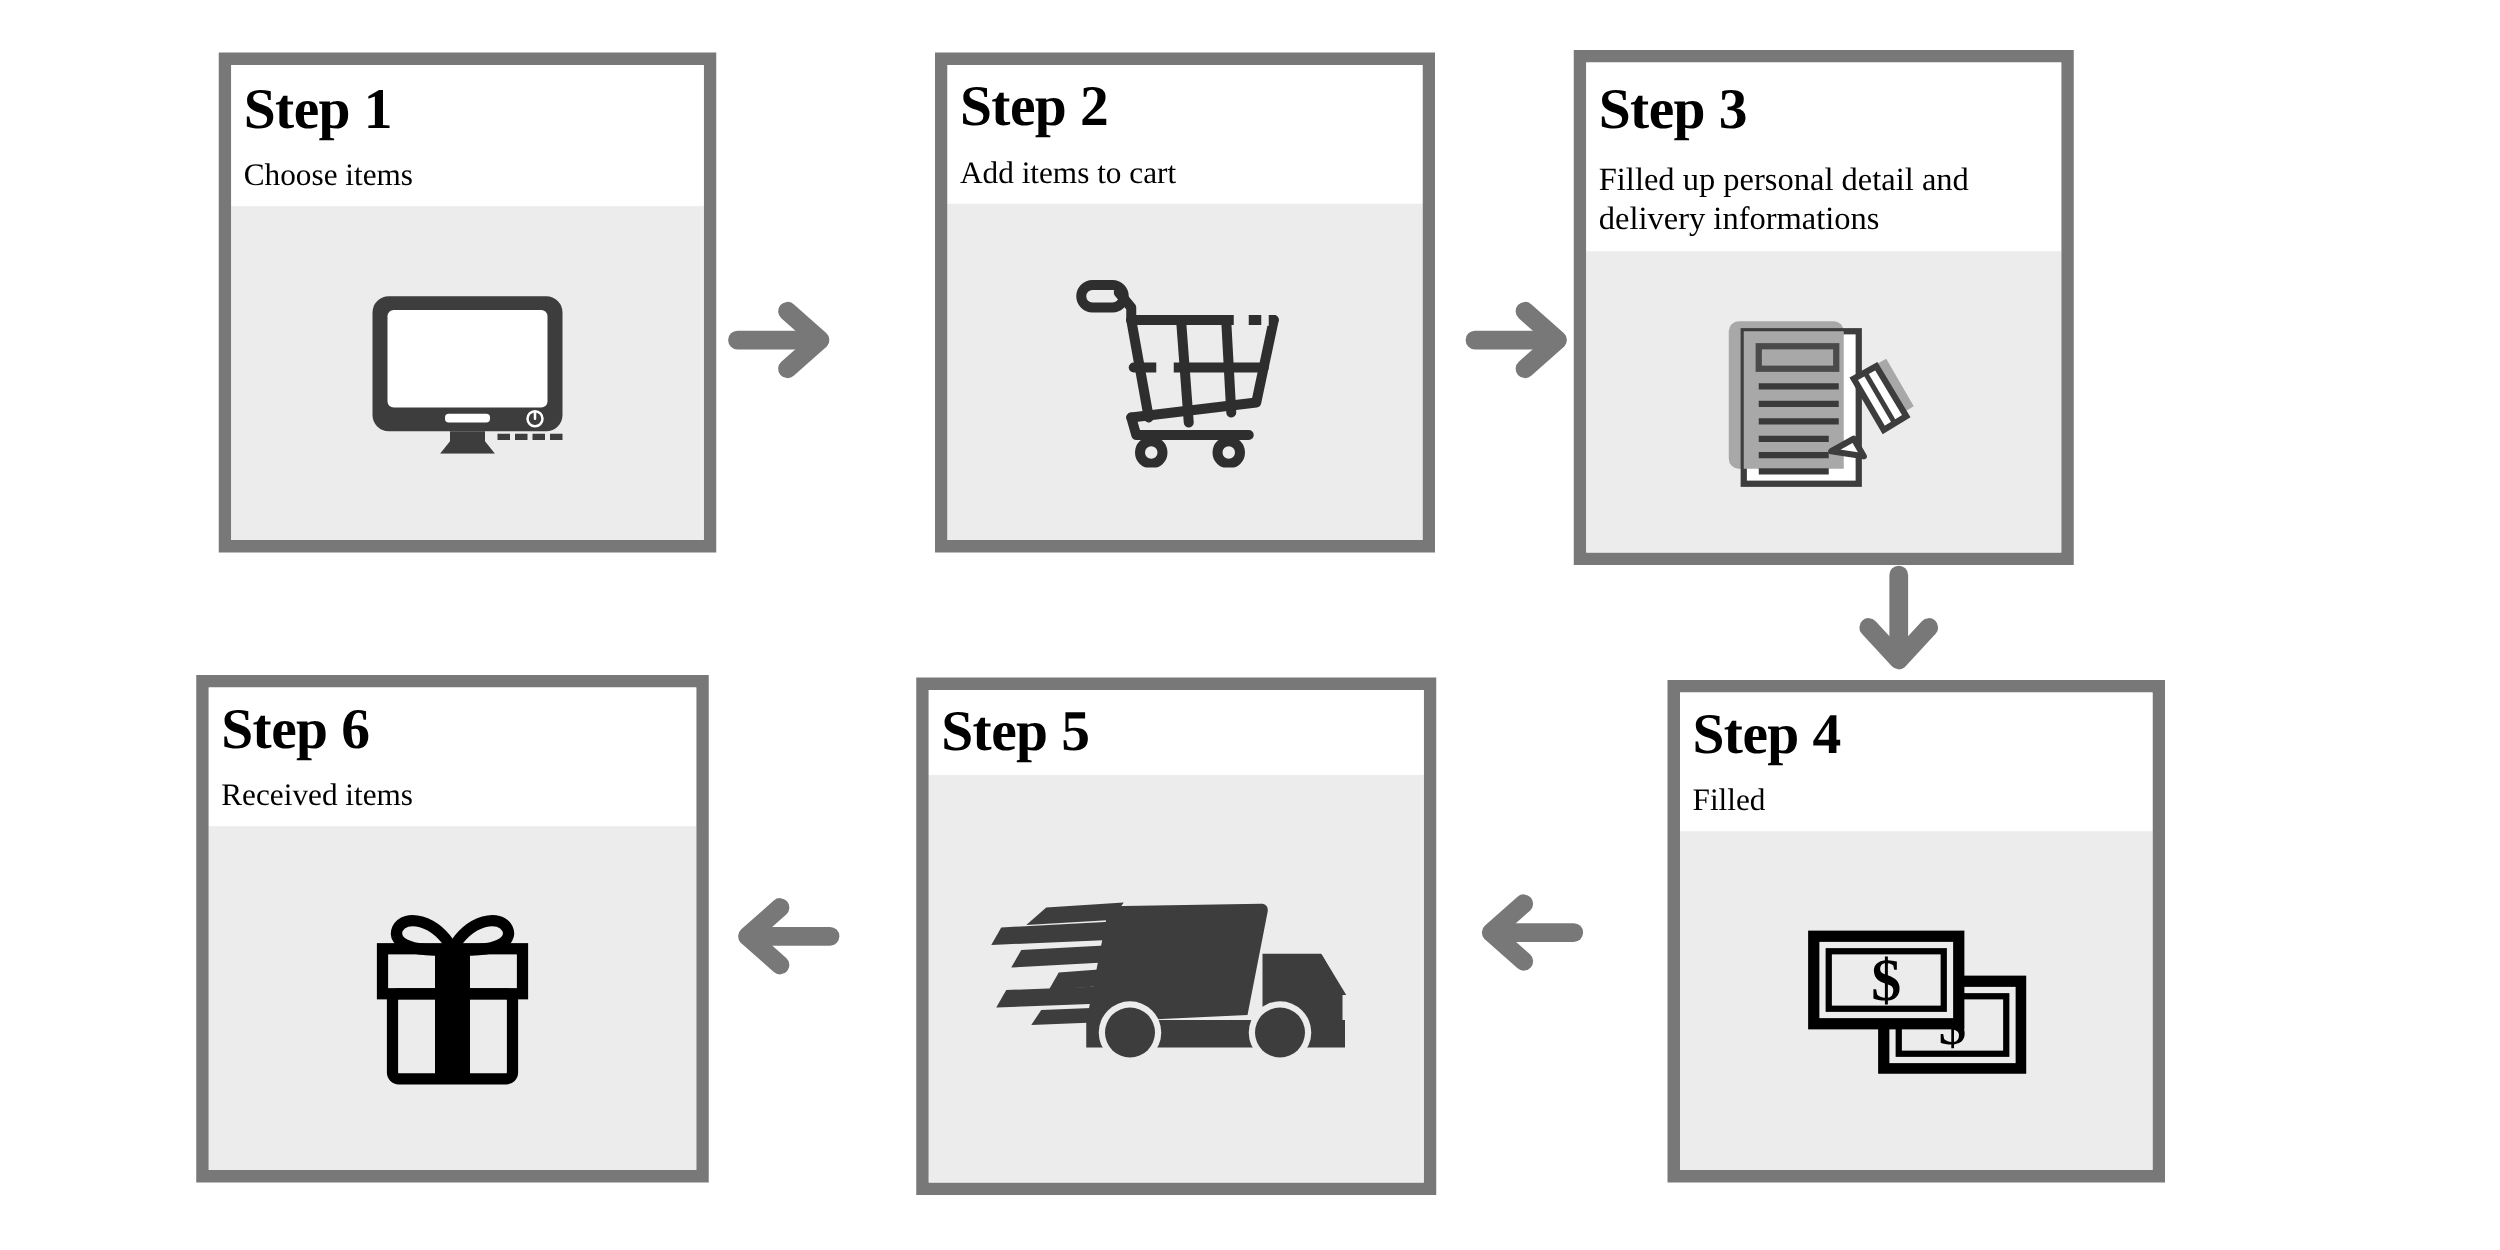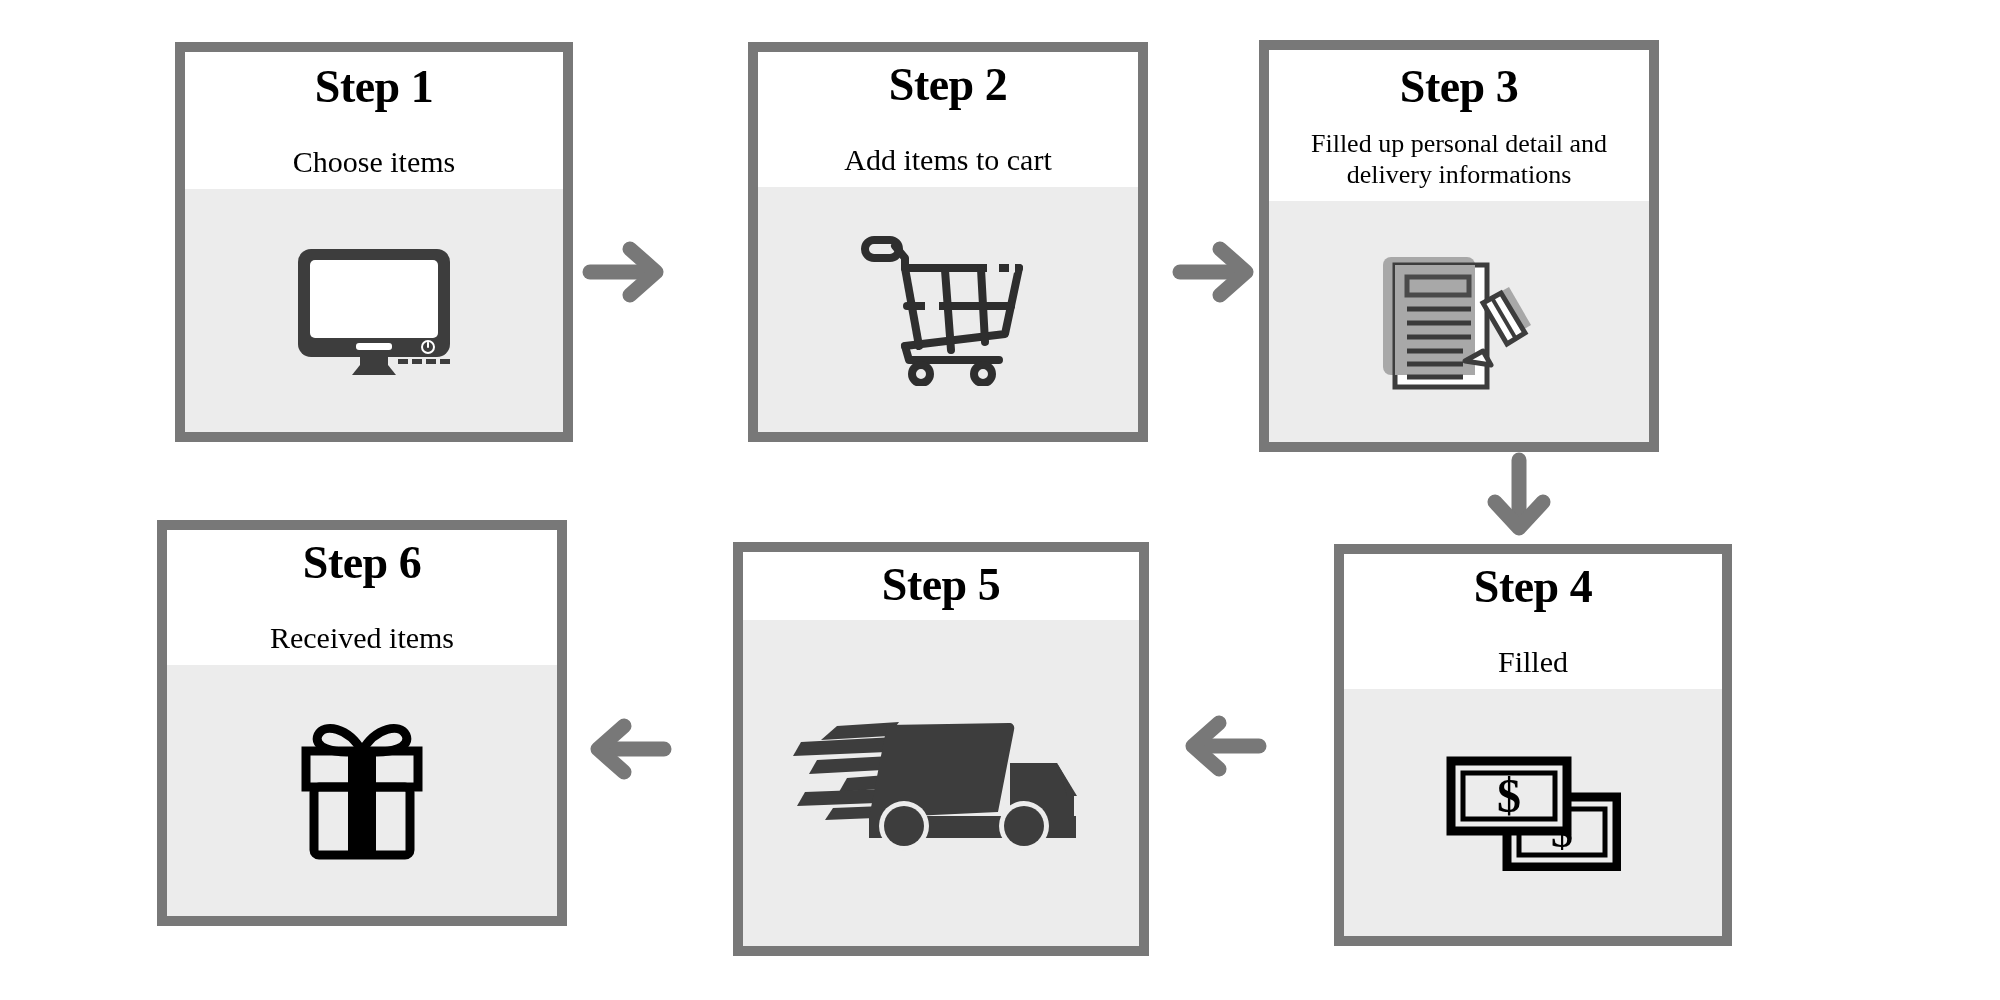--- a/index.html
+++ b/index.html
@@ -25,37 +25,36 @@
     border: 10px solid #787878;
     background: #ffffff;
     display: flex;
     flex-direction: column;
   }
 
   .card-head {
     flex: 0 0 auto;
     background: #ffffff;
     padding: 8px 10px 10px 10px;
-    text-align: center;
   }
 
   .card-title {
     font-weight: bold;
     font-size: 46px;
     line-height: 1.08;
     color: #000000;
     letter-spacing: -0.5px;
     white-space: nowrap;
   }
 
   .card-sub {
-    font-size: 30px;
+    font-size: 25px;
     line-height: 1.18;
     color: #000000;
-    margin-top: 32px;
+    margin-top: 14px;
   }
 
   .card-sub.small {
     font-size: 26px;
     line-height: 1.22;
     margin-top: 16px;
   }
 
   .card-body {
     flex: 1 1 auto;
@@ -72,21 +71,21 @@
     position: absolute;
   }
   .arrow svg { display: block; }
 
   
   #card-1 { left: 175px; top: 42px;  width: 398px; height: 400px; }
   #card-2 { left: 748px; top: 42px;  width: 400px; height: 400px; }
   #card-3 { left: 1259px; top: 40px; width: 400px; height: 412px; }
   #card-4 { left: 1334px; top: 544px; width: 398px; height: 402px; }
   #card-5 { left: 733px; top: 542px; width: 416px; height: 414px; }
-  #card-6 { left: 157px; top: 520px; width: 410px; height: 406px; }
+  #card-6 { left: 157px; top: 540px; width: 410px; height: 406px; }
 
   #card-1 .card-head { padding-top: 10px; }
   #card-3 .card-head { padding-top: 12px; }
 
   #arrow-1-2 { left: 582px;  top: 238px; }
   #arrow-2-3 { left: 1172px; top: 238px; }
   #arrow-3-4 { left: 1484px; top: 452px; }
   #arrow-4-5 { left: 1181px; top: 712px; }
   #arrow-5-6 { left: 586px;  top: 715px; }
 </style>

